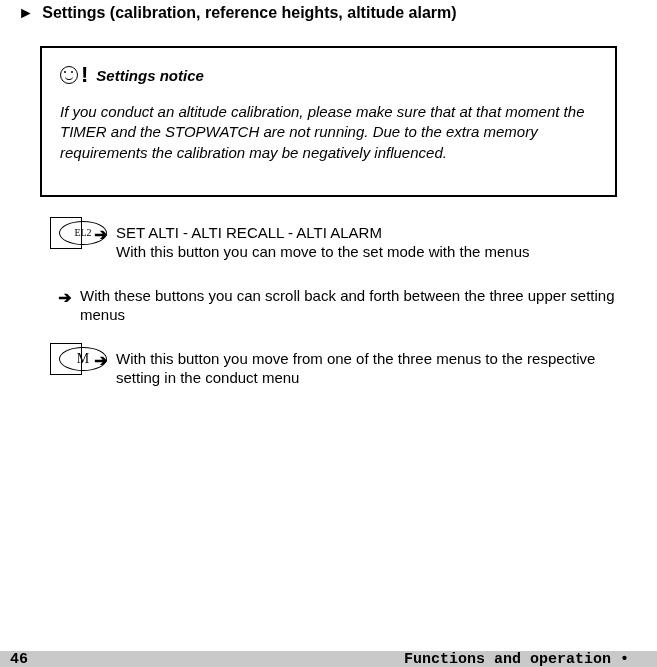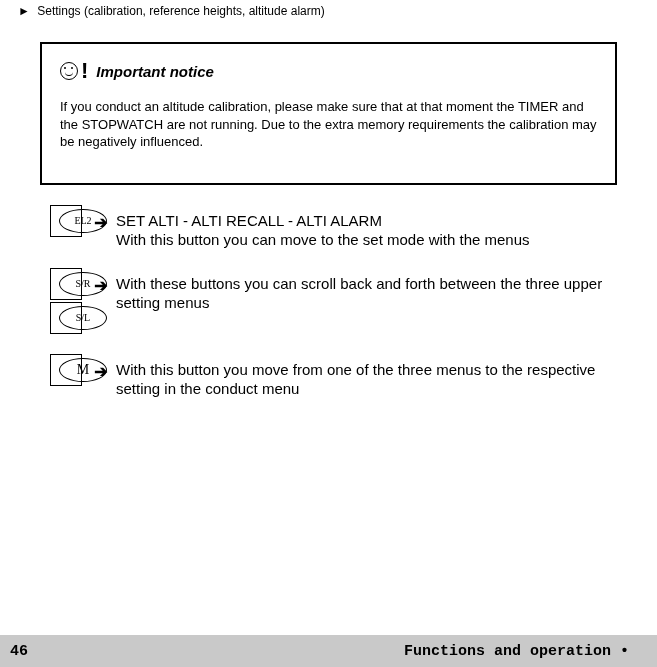--- a/index.html
+++ b/index.html
@@ -8,22 +8,22 @@
       box-sizing: border-box;
     }
     body {
       font-family: Arial, Helvetica, sans-serif;
       width: 657px;
       height: 667px;
       background: #fff;
       position: relative;
     }
     .heading {
-      font-weight: normal;
-      font-size: 12px;
+      font-weight: bold;
+      font-size: 16px;
       padding: 4px 18px 4px 18px;
       background: #fff;
     }
     .heading .arrow {
       margin-right: 4px;
     }
     .notice-box {
       margin: 20px 40px 20px 40px;
       border: 2px solid #000;
       padding: 14px 18px 32px 18px;
@@ -75,22 +75,23 @@
     .notice-icon .bang {
       font-size: 22px;
       font-weight: bold;
       margin-left: 1px;
       font-style: normal;
     }
     .notice-title-text {
       margin-left: 6px;
     }
     .notice-body {
-      font-size: 13px;
+      font-size: 15px;
       line-height: 1.35;
+      font-style: italic;
     }
     .instr-list {
       margin: 16px 40px 10px 50px;
     }
     .instr-row {
       display: flex;
       align-items: flex-start;
       margin-bottom: 18px;
     }
     .btn-icons {
@@ -139,21 +140,21 @@
     .instr-text {
       font-size: 15px;
       line-height: 1.3;
       padding-top: 6px;
     }
     .footer {
       position: absolute;
       bottom: 0;
       left: 0;
       right: 0;
-      height: 32px;
+      height: 16px;
       background: #c9c9c9;
       display: flex;
       align-items: center;
       font-family: "Courier New", monospace;
       font-weight: bold;
       font-size: 15px;
     }
     .footer .pg {
       padding-left: 10px;
     }
@@ -169,49 +170,41 @@
   <span class="arrow">►</span>
   <span>Settings (calibration, reference heights, altitude alarm)</span>
 </div>
 
 <div class="notice-box">
   <div class="notice-title-row">
     <span class="notice-icon">
       <span class="smiley"></span>
         <span class="bang">!</span>
     </span>
-    <span class="notice-title-text">Important notice</span>
+    <span class="notice-title-text">Settings notice</span>
   </div>
   <div class="notice-body">If you conduct an altitude calibration, please make sure that at that moment the TIMER and the STOPWATCH are not running. Due to the extra memory requirements the calibration may be negatively influenced.</div>
 </div>
 
 <div class="instr-list">
 
   <div class="instr-row">
     <div class="btn-icons">
       <div class="btn-icon">
         <div class="circ">EL2</div>
       </div>
     </div>
     <div class="arrow-col">➔</div>
     <div class="instr-text">
       <div>SET ALTI   -    ALTI RECALL   -   ALTI ALARM</div>
       <div>With this button you can move to the set mode with the menus</div>
     </div>
   </div>
 
   <div class="instr-row">
-    <div class="btn-icons">
-      <div class="btn-icon">
-        <div class="circ">S/R</div>
-      </div>
-      <div class="btn-icon">
-        <div class="circ">S/L</div>
-      </div>
-    </div>
     <div class="arrow-col">➔</div>
     <div class="instr-text">
       <div>With these buttons you can scroll back and forth between the three upper setting menus</div>
     </div>
   </div>
 
   <div class="instr-row">
     <div class="btn-icons">
       <div class="btn-icon m">
         <div class="circ">M</div>

